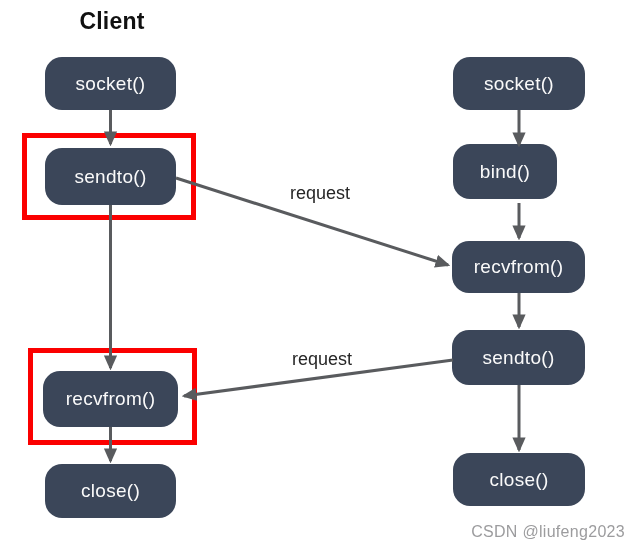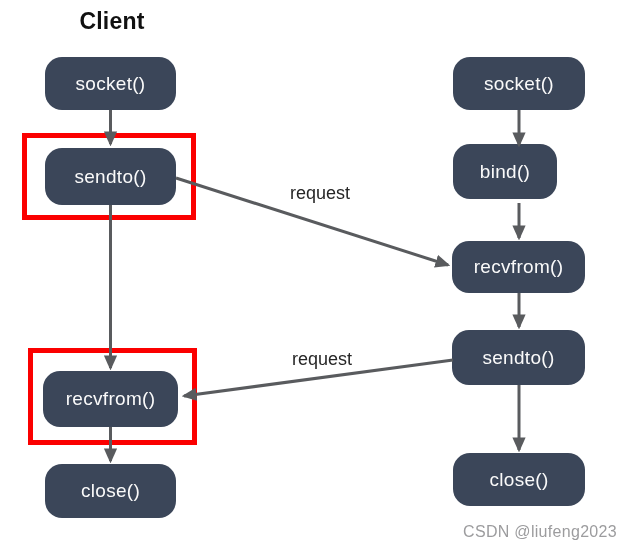--- a/index.html
+++ b/index.html
@@ -40,21 +40,21 @@
   svg.arrows{position:absolute;left:0;top:0;z-index:3;pointer-events:none;}
   svg.arrows line{stroke:var(--arrow,#595b5e);stroke-width:3;}
   svg.arrows path.head{fill:var(--arrow,#595b5e);}
   .edge-label{
     position:absolute;width:120px;text-align:center;z-index:4;
     font-size:18px;color:var(--edge-label-text,#262626);
   }
   .lbl-request{left:260px;top:183px;}
   .lbl-response{left:262px;top:349px;}
   .watermark{
-    position:absolute;left:455px;top:523px;width:170px;text-align:center;
+    position:absolute;left:455px;top:523px;width:170px;text-align:right;
     font-size:16px;color:var(--watermark-text,#9c9c9e);z-index:4;
     letter-spacing:.3px;
   }
 </style>
 </head>
 <body>
 
 <div class="canvas">
 
   <div class="hl hl-1"></div>

